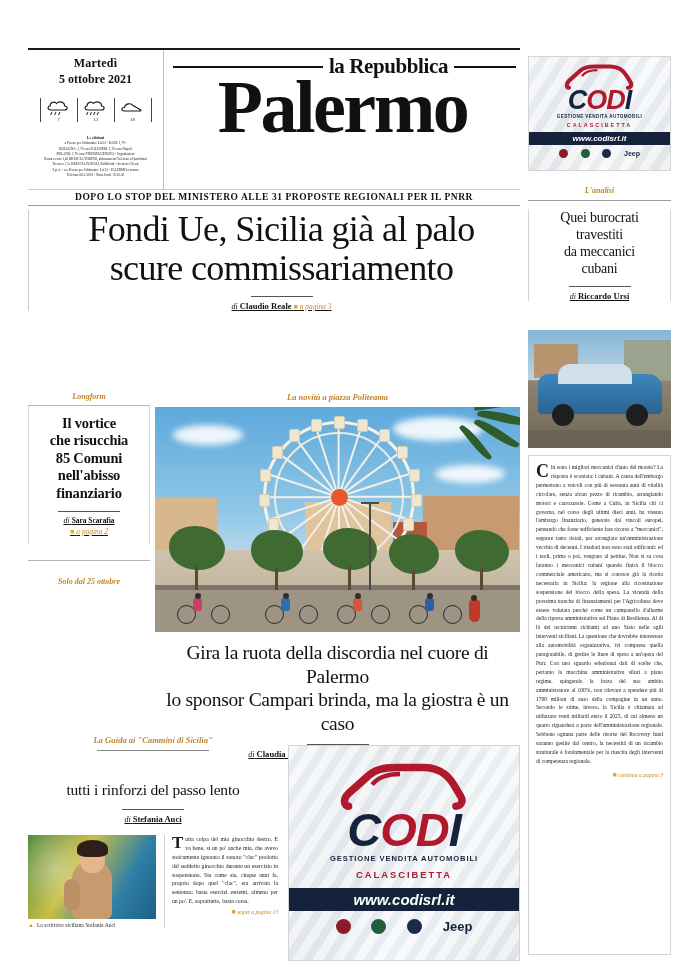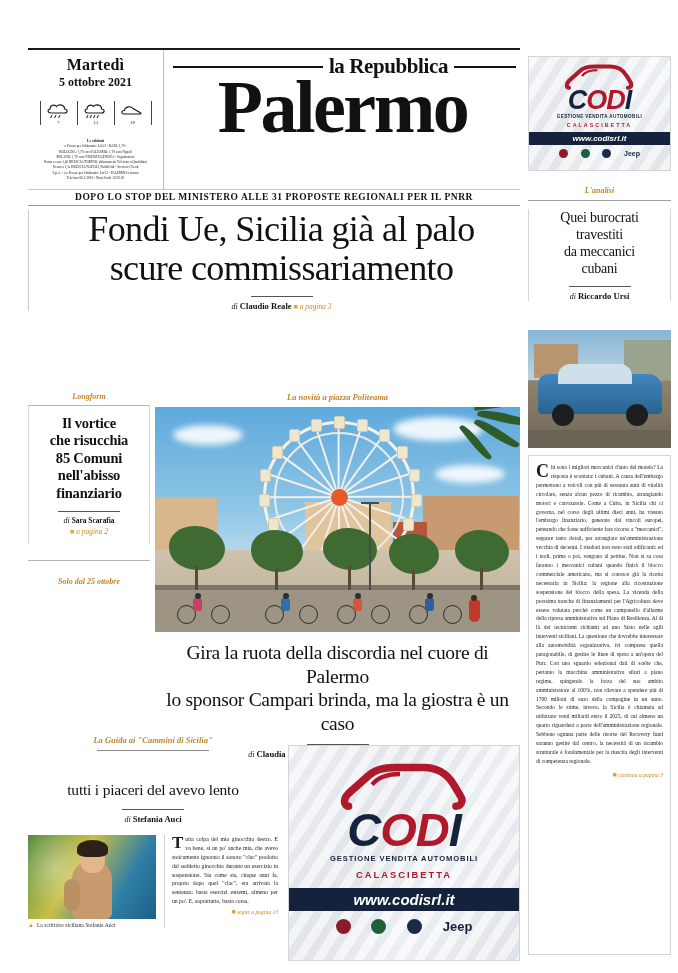--- a/index.html
+++ b/index.html
@@ -3,21 +3,21 @@
 <meta charset="utf-8">
 <style>
   html,body{margin:0;padding:0;background:#ffffff;}
   body{width:678px;height:973px;font-family:"Liberation Serif",serif;color:#111;overflow:hidden;}
   .page{position:relative;width:678px;height:973px;background:#fff;box-sizing:border-box;}
 
   
   .masthead{position:absolute;left:28px;top:48px;width:492px;height:142px;
             border-top:2px solid #1a1a1a;border-bottom:1px solid #c9c9c9;box-sizing:border-box;}
   .mh-left{position:absolute;left:0;top:0;width:136px;height:140px;border-right:1px solid #bdbdbd;box-sizing:border-box;padding-top:6px;}
-  .mh-day{text-align:center;font-weight:bold;font-size:16px;letter-spacing:.2px;}
+  .mh-day{text-align:center;font-weight:bold;font-size:12px;letter-spacing:.2px;}
   .mh-date{text-align:center;font-weight:bold;font-size:12px;margin-top:1px;}
   .wx{display:flex;justify-content:center;align-items:flex-end;gap:0;margin-top:11px;}
   .wx-cell{display:flex;flex-direction:column;align-items:center;width:34px;}
   .wx-sep{width:1px;height:24px;background:#444;margin:0 1px;align-self:center;}
   .wx-hr{font-size:5px;color:#333;margin-top:1px;}
   .mh-info{margin-top:14px;padding:0 6px;text-align:center;}
   .mh-info .t{font-size:3.6px;font-weight:bold;line-height:1.5;}
   .mh-info .l{font-size:3.4px;line-height:1.55;color:#222;}
   .mh-right{position:absolute;left:137px;top:0;right:0;height:104px;}
   .repu{position:absolute;right:4px;top:4px;display:flex;align-items:center;gap:6px;}
@@ -49,21 +49,21 @@
   .brand-dot{border-radius:50%;display:block;}
 
   
   .kicker{position:absolute;left:28px;top:192px;width:492px;
           border-bottom:1px solid #9a9a9a;padding-bottom:3px;
           text-align:center;font-weight:bold;font-size:9.5px;letter-spacing:.55px;}
   .lead{position:absolute;left:28px;top:210px;width:492px;border-left:1px solid #c9c9c9;box-sizing:border-box;padding-left:14px;}
   .lead h1{margin:0;font-weight:normal;font-size:36px;line-height:1.07;text-align:center;letter-spacing:-.6px;}
   .lead-sub{margin-top:12px;text-align:center;font-size:9.6px;line-height:1.55;color:#1b1b1b;}
   .byline-rule{width:62px;height:1px;background:#555;margin:9px auto 4px;}
-  .byline{text-align:center;font-size:8px;}
+  .byline{text-align:center;font-size:8px;text-decoration:underline;}
   .byline .di{font-style:italic;}
   .byline .nm{font-weight:bold;font-size:8.6px;}
   .pg{color:#c98a23;font-style:italic;font-size:7.4px;}
   .dot{color:#e2a233;font-size:7px;}
 
   
   .sb{position:absolute;left:28px;top:392px;width:122px;}
   .sb-label{text-align:center;color:#c2862c;font-style:italic;font-weight:bold;font-size:8px;padding-bottom:4px;}
   .sb-box{border-top:1px solid #b5b5b5;border-left:1px solid #d8d8d8;border-right:1px solid #d8d8d8;
           padding:9px 5px 8px;box-sizing:border-box;}
@@ -385,21 +385,21 @@
       <span class="dot">■</span>
       <span class="pg">a pagina 9</span>
     </div>
   </div>
 
   <div class="guide">
     <div class="guide-label">La Guida ai "Cammini di Sicilia"</div>
     <div class="guide-rule"></div>
     <h2>
       <br>
-      <span>tutti i piaceri del avevo lento</span>
+      <span>tutti i rinforzi del passo lento</span>
     </h2>
     <div class="byline-rule"></div>
     <div class="byline">
       <span class="di">di</span>
       <span class="nm">Stefania Auci</span>
     </div>
   </div>
 
   <div class="auci-wrap">
     <div>

